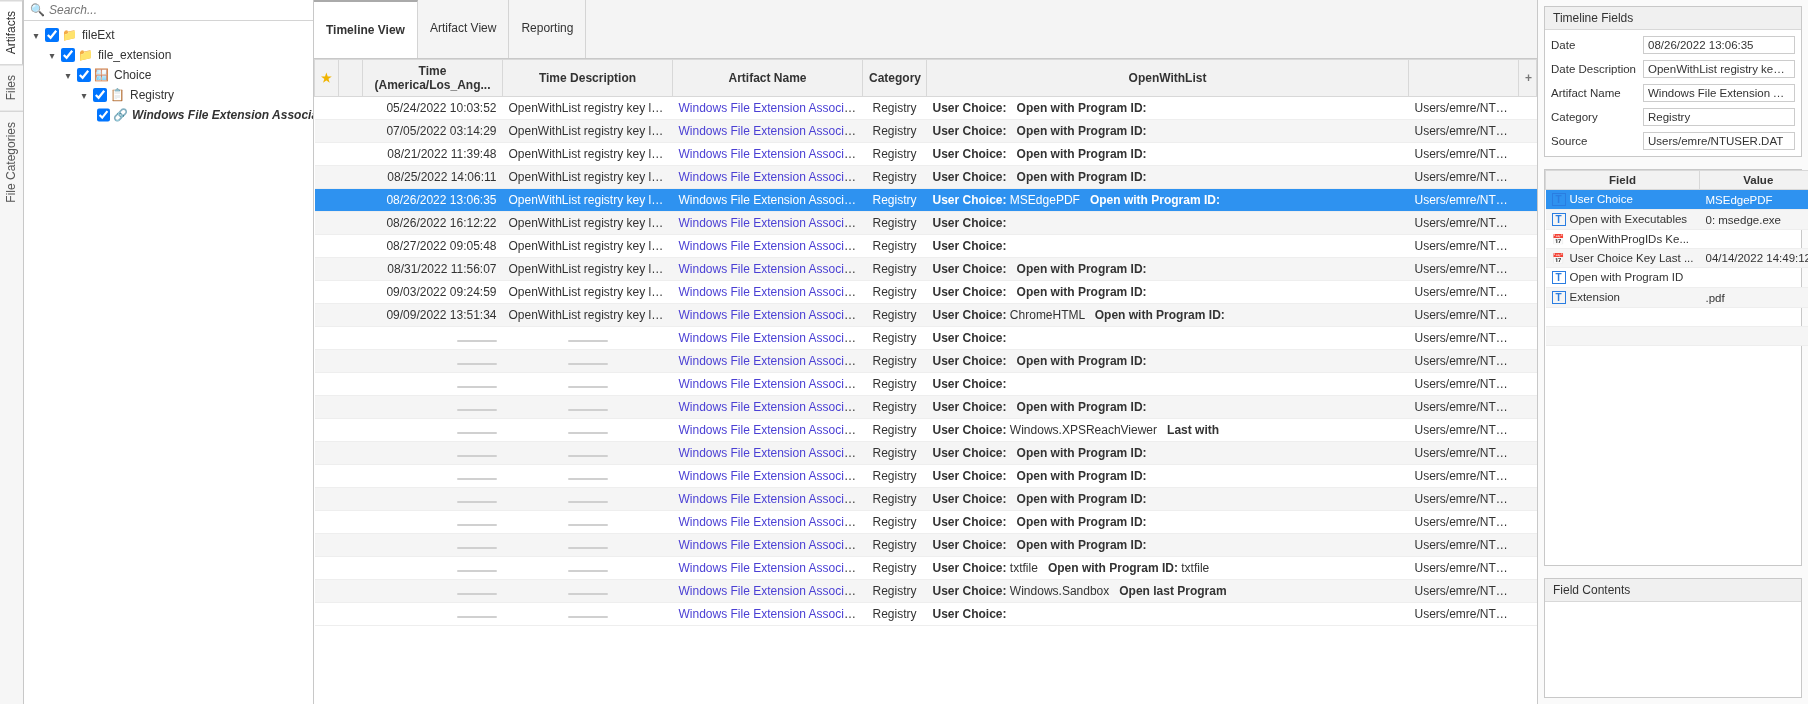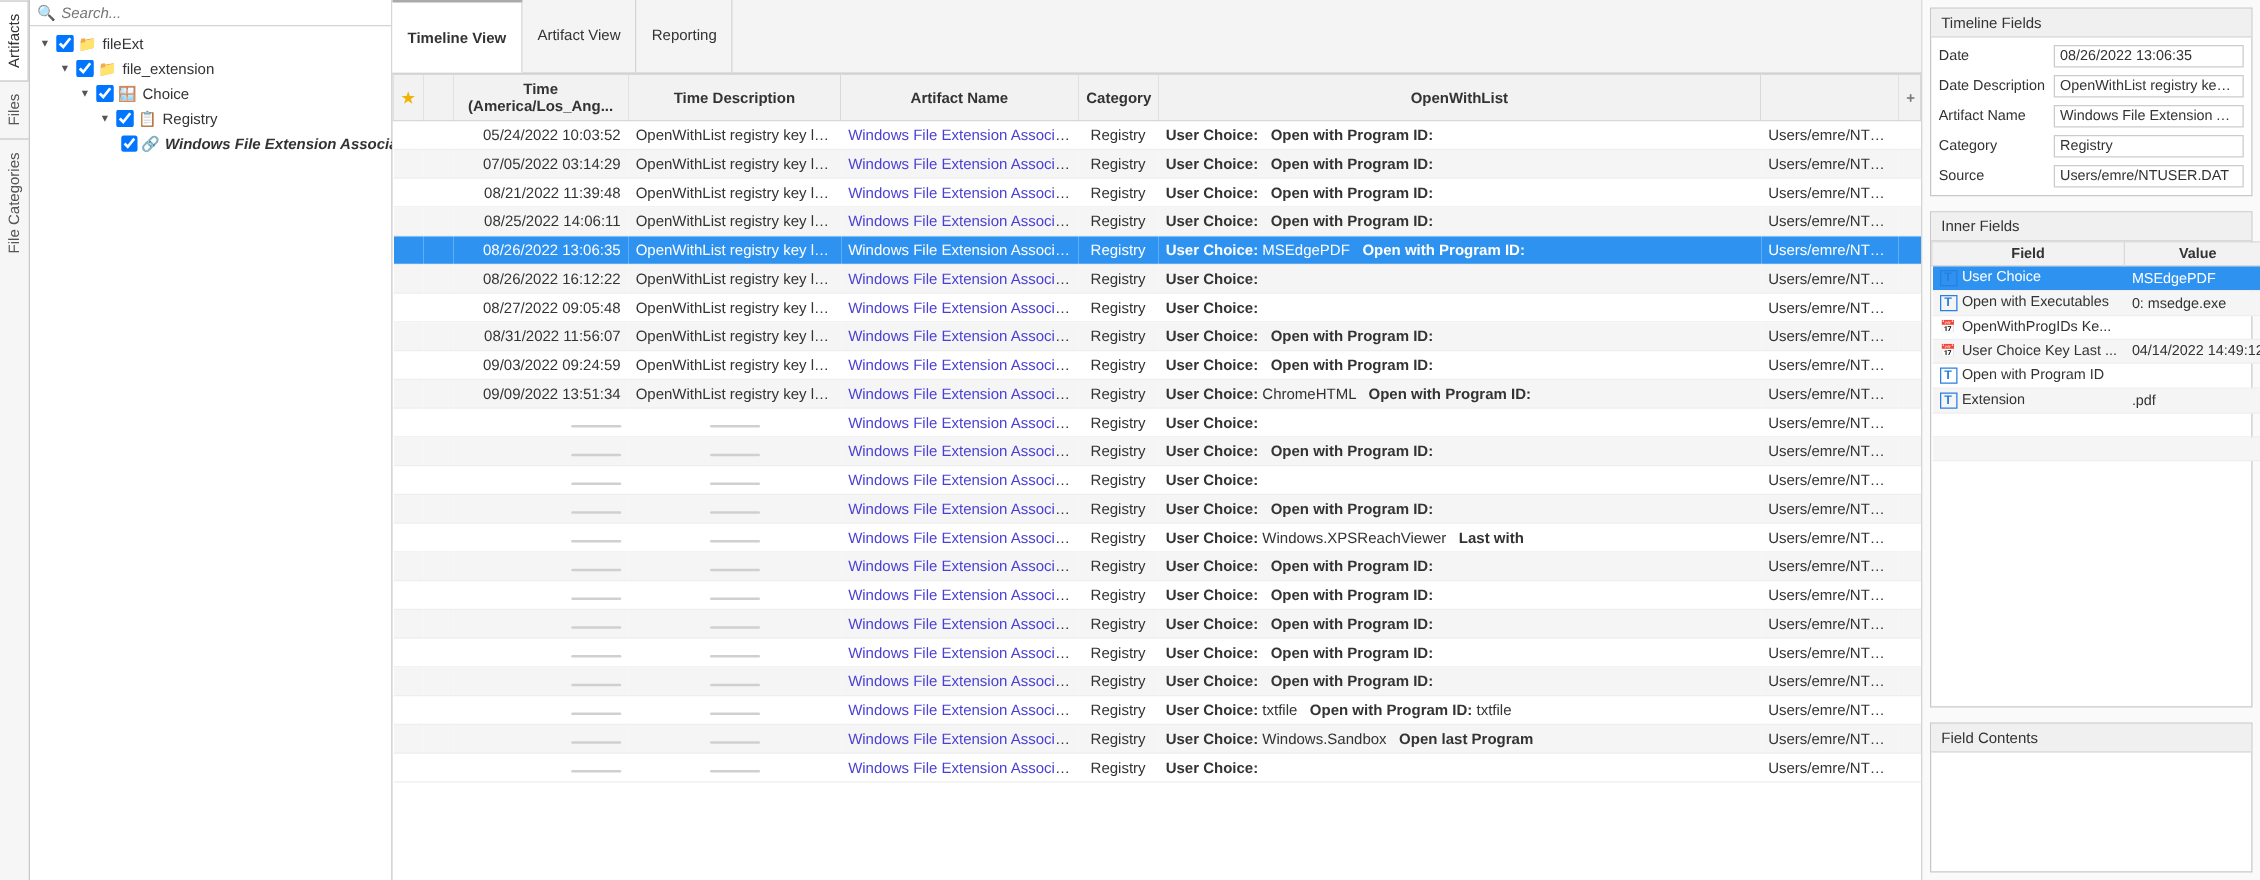--- a/index.html
+++ b/index.html
@@ -417,21 +417,20 @@
             <div class="kv-label">Category</div>
             <div class="kv-input">Registry</div>
           </div>
           <div class="kv-row">
             <div class="kv-label">Source</div>
             <div class="kv-input">Users/emre/NTUSER.DAT</div>
           </div>
         </div>
     </div>
     <div class="panel" style="flex:1">
-      <div class="panel-header">Inner Fields</div>
       <table class="inner-grid">
         <colgroup>
             <col style="width:56%">
             <col>
           </colgroup>
         <thead>
             <tr>
           <th>Field</th>
           <th>Value</th>
 

